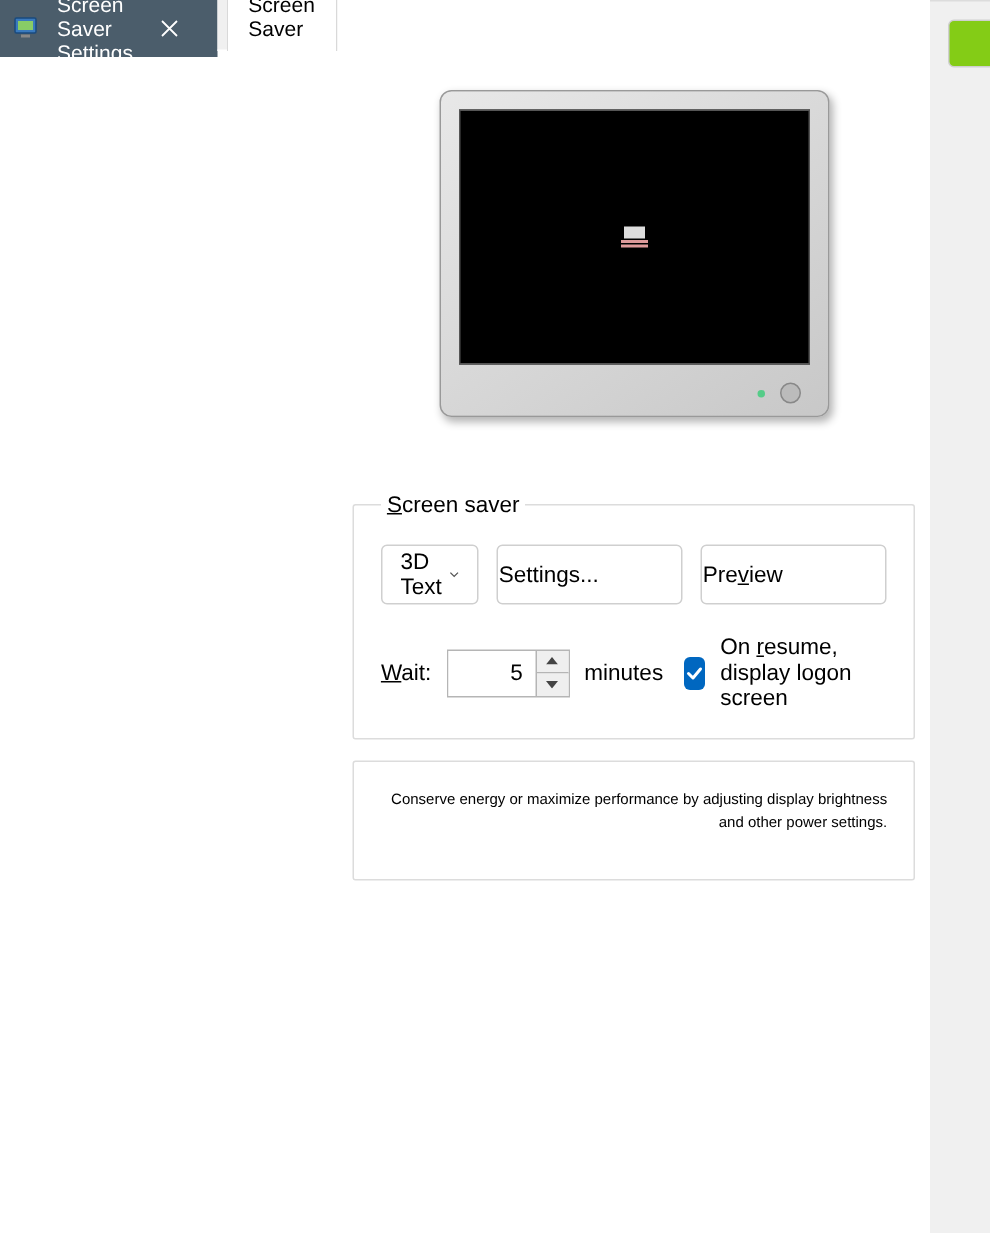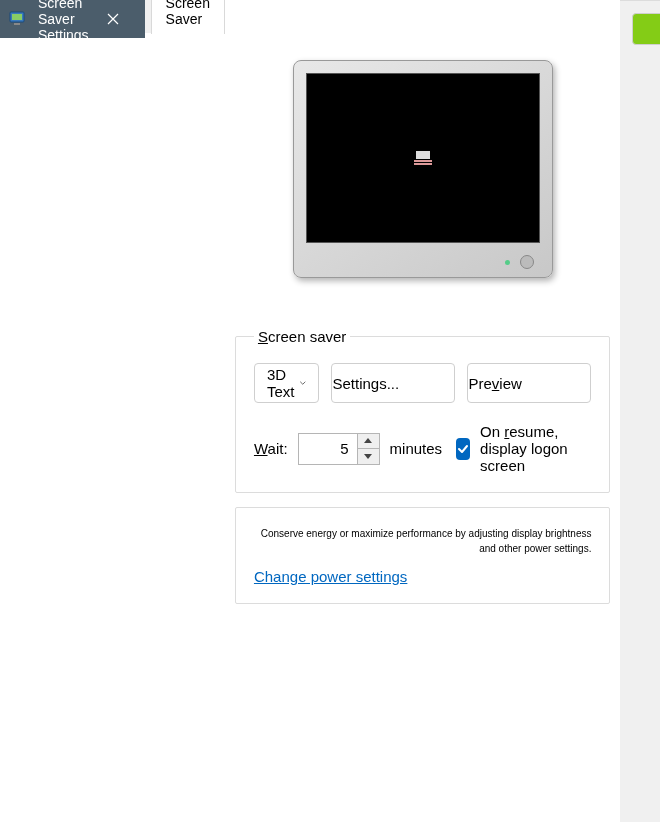--- a/index.html
+++ b/index.html
@@ -336,21 +336,20 @@
           <svg width="14" height="14" viewBox="0 0 14 14">
             <path d="M3 7 L6 10 L11 4" stroke="#fff" stroke-width="2" fill="none" stroke-linecap="round" stroke-linejoin="round"></path>
           </svg>
         </div>
         <span class="resume-label"><span>On </span><span class="u">r</span><span>esume, display logon screen</span></span>
       </div>
     </fieldset>
 
     <fieldset class="group">
       <div class="pm-desc">Conserve energy or maximize performance by adjusting display brightness and other power settings.</div>
-      <a class="link">Change power settings</a>
     </fieldset>
 
   </div>
 
   <div class="footer">
     <div class="fbtn">OK</div>
     <div class="fbtn"><span class="u">A</span>pply</div>
   </div>
 
 </div>

